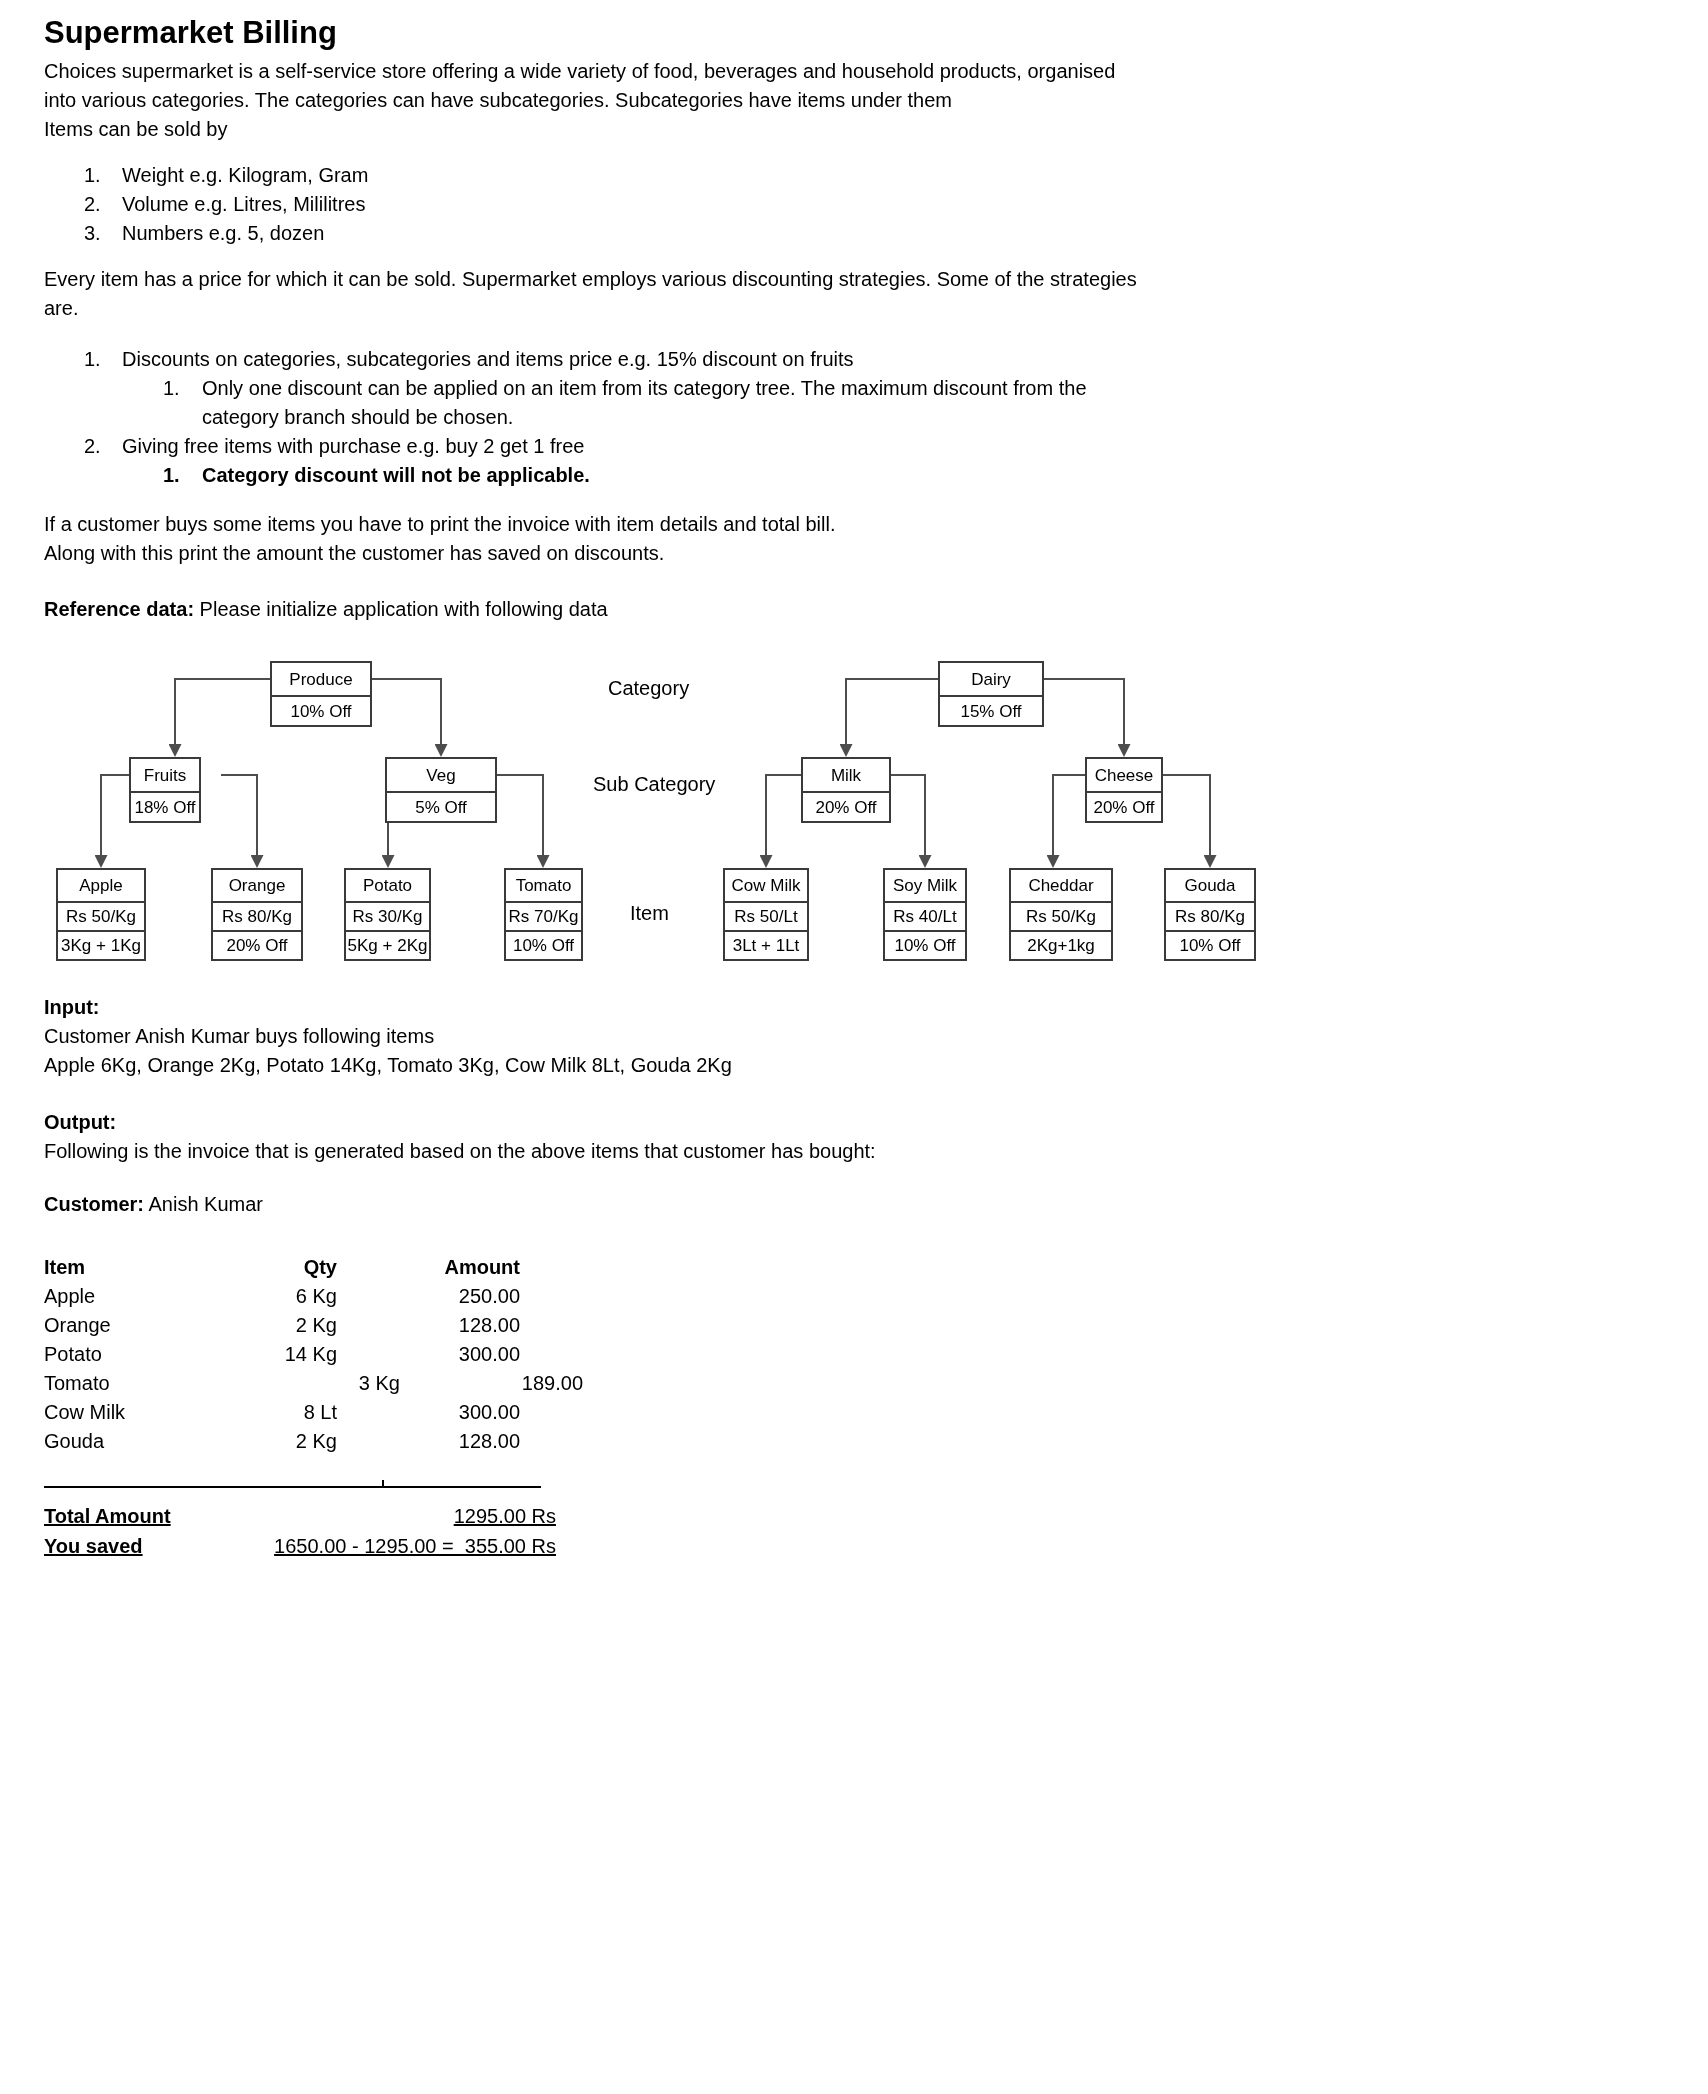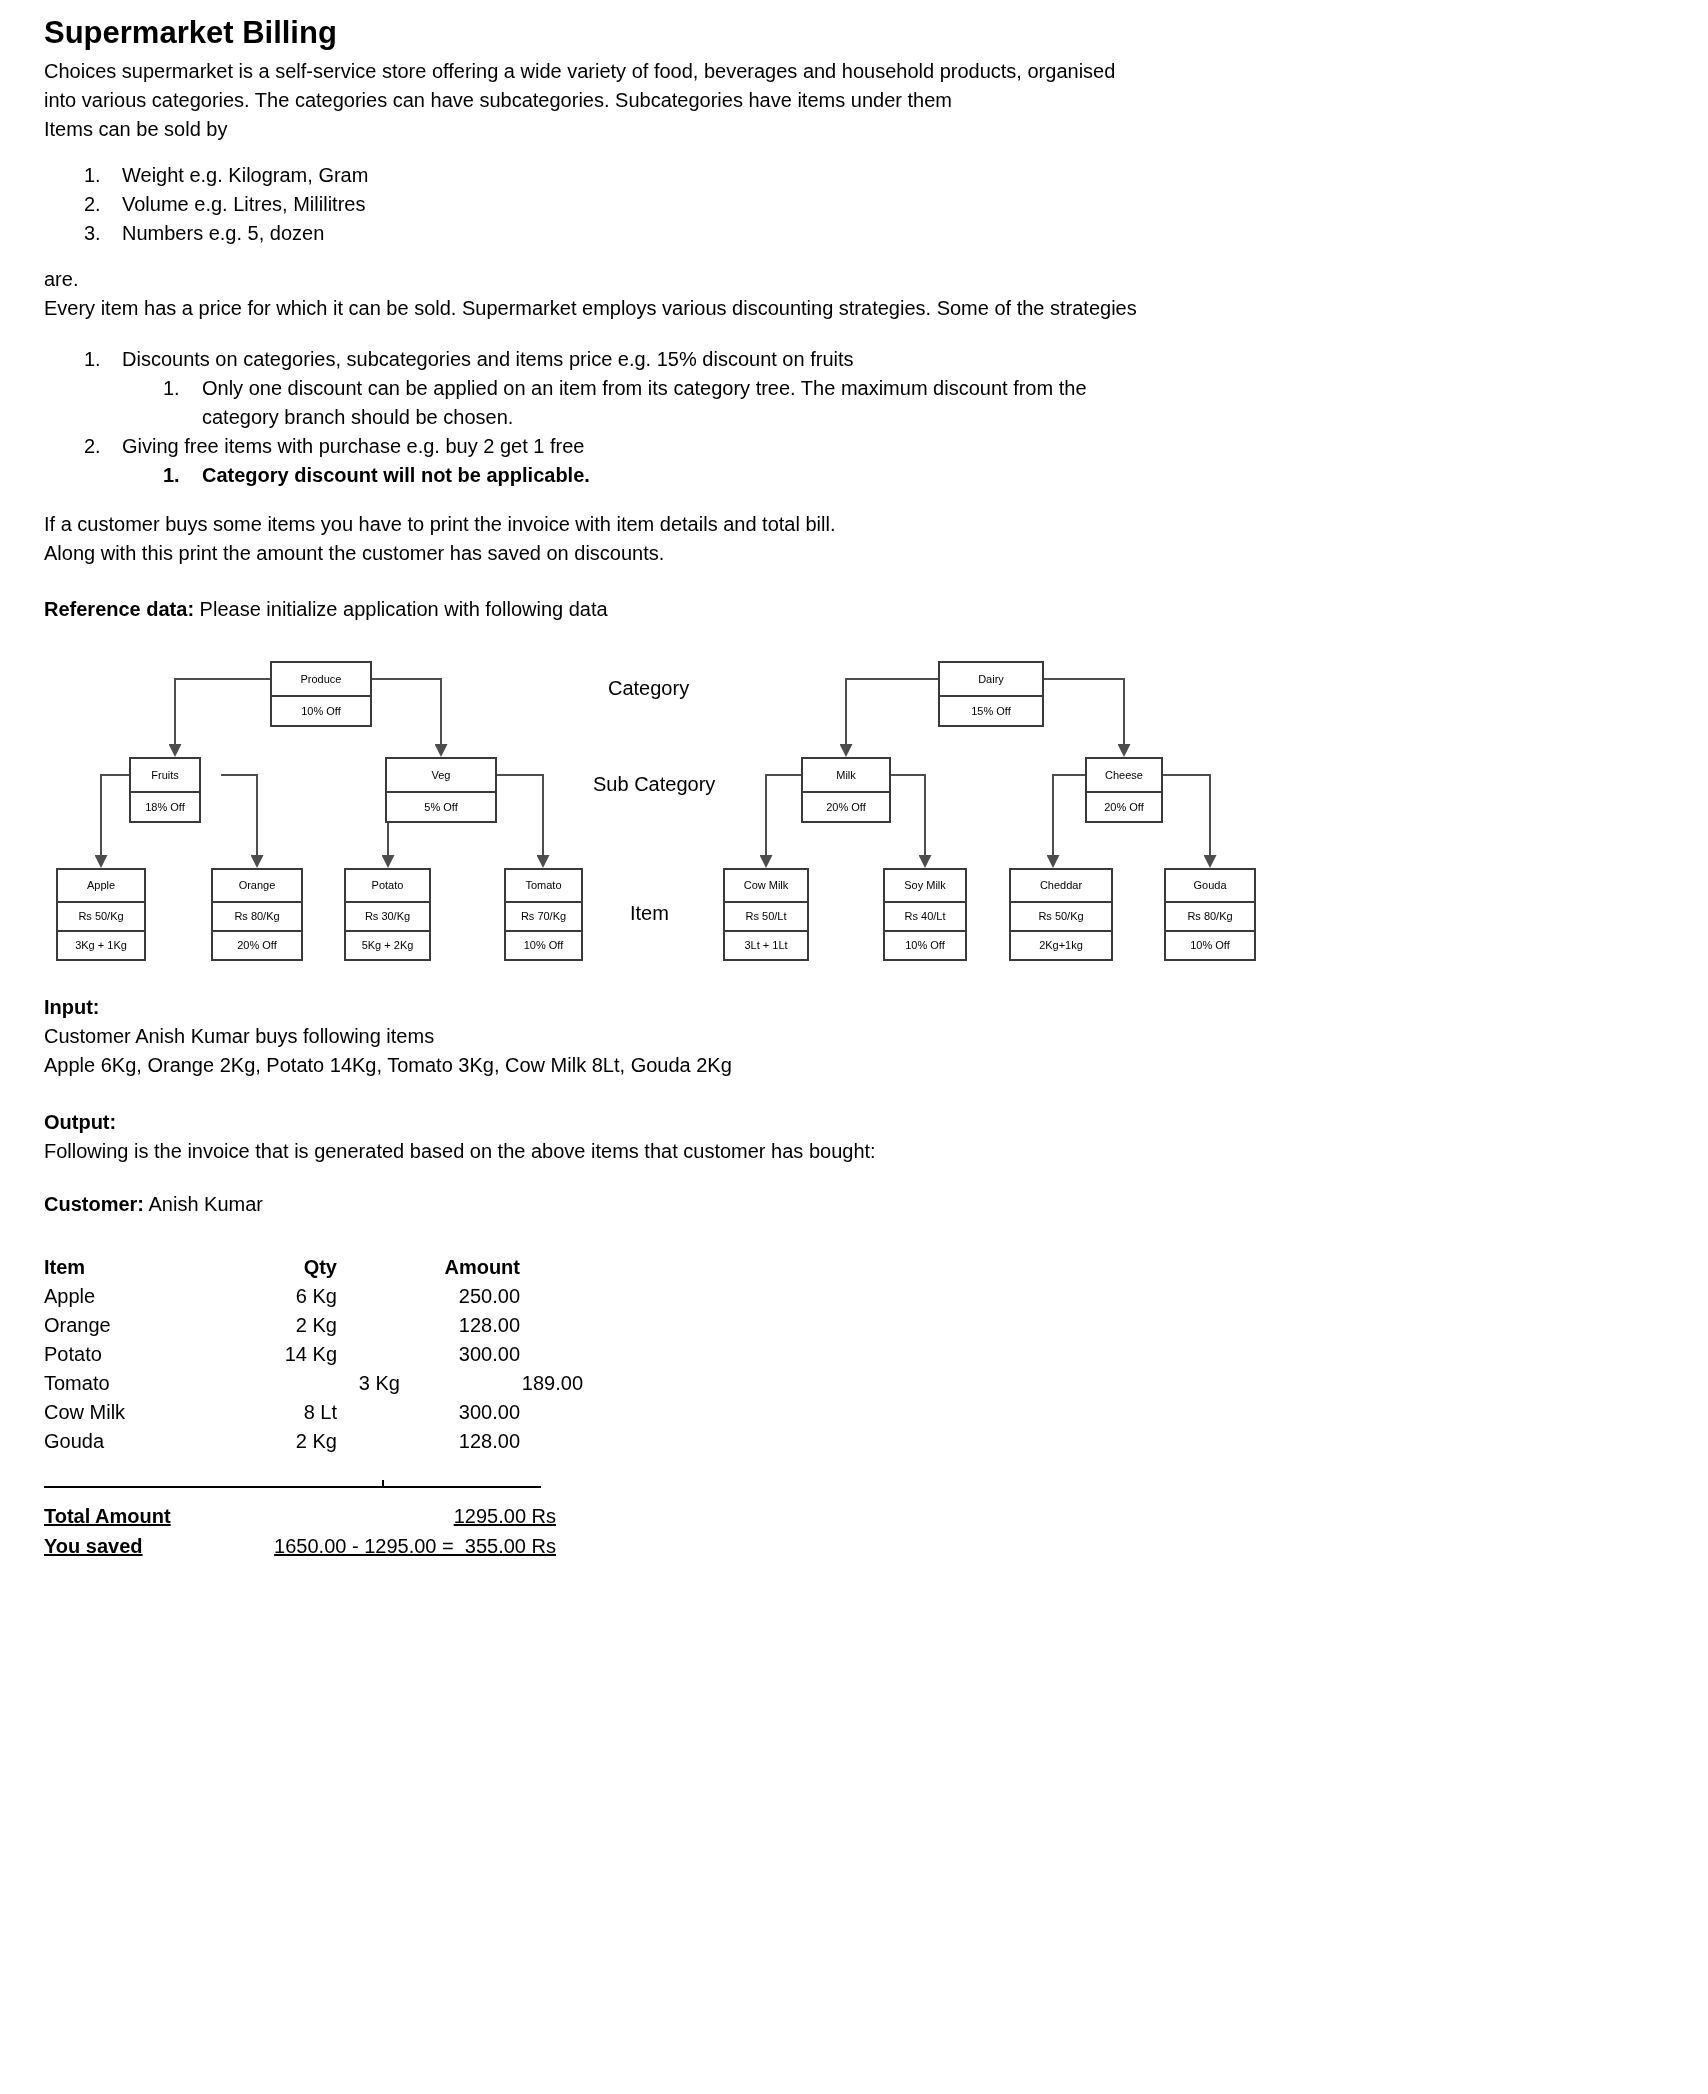--- a/index.html
+++ b/index.html
@@ -32,21 +32,21 @@
   .li-row.lvl2 .li-num { flex:0 0 39px; width:39px; }
   .li-text { flex:1 1 auto; }
 
   
   .diagram { position:relative; width:1620px; height:340px; margin-top:26px; }
   .diagram svg.connectors { position:absolute; left:0; top:0; width:1620px; height:340px; }
   .dnode { position:absolute; }
   .dcell {
     display:flex; align-items:center; justify-content:center;
     border:2px solid #3a3a3a; background:#fff;
-    font-size:11px; line-height:1; white-space:nowrap; padding:0 2px;
+    font-size:17px; line-height:1; white-space:nowrap; padding:0 2px;
   }
   .dcell.nm  { height:36px; }
   .dcell.ds  { height:32px; margin-top:-2px; }
   .dcell.nm2 { height:35px; }
   .dcell.pr  { height:31px; margin-top:-2px; }
   .dcell.of  { height:31px; margin-top:-2px; }
   .dlabel { position:absolute; font-size:20px; line-height:29px; white-space:nowrap; }
 
   
   .inv-table { margin-top:34px; }
@@ -85,22 +85,22 @@
       <div class="li-num">2.</div>
       <div class="li-text">Volume e.g. Litres, Mililitres</div>
     </div>
     <div class="li-row lvl1">
       <div class="li-num">3.</div>
       <div class="li-text">Numbers e.g. 5, dozen</div>
     </div>
   </div>
 
   <div class="sec-pricing">
+    <div>Every item has a price for which it can be sold. Supermarket employs various discounting strategies. Some of the strategies</div>
     <div>are.</div>
-    <div>Every item has a price for which it can be sold. Supermarket employs various discounting strategies. Some of the strategies</div>
   </div>
 
   <div class="sec-disc">
     <div class="li-row lvl1">
       <div class="li-num">1.</div>
       <div class="li-text">Discounts on categories, subcategories and items price e.g. 15% discount on fruits</div>
     </div>
     <div class="li-row lvl2">
       <div class="li-num">1.</div>
       <div class="li-text">

